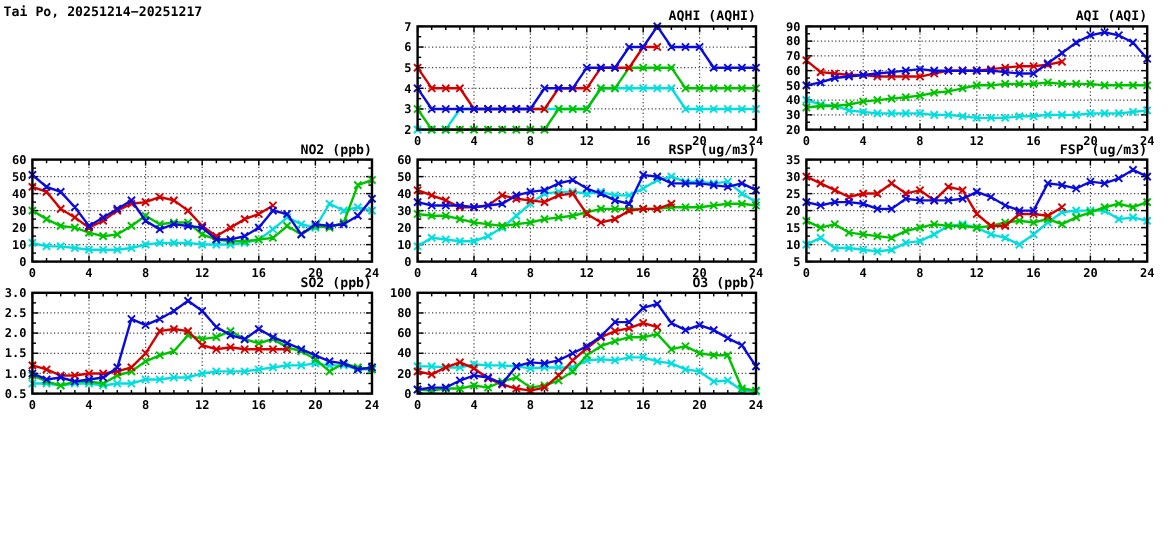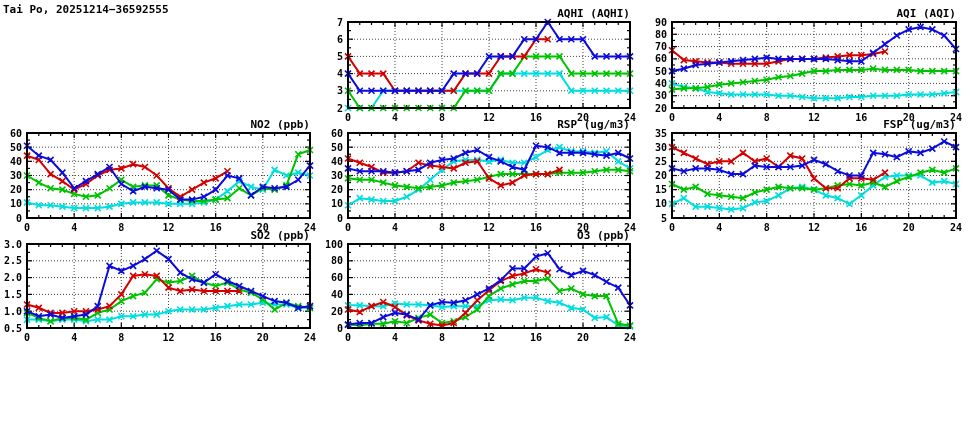--- a/index.html
+++ b/index.html
@@ -9,21 +9,21 @@
   .chart svg{position:absolute;left:0;top:0;overflow:visible;}
   .grid{stroke:#444;stroke-width:1;stroke-dasharray:1 2;fill:none;}
   .tick{stroke:#000;stroke-width:1.2;}
   .frame{fill:none;stroke:#000;stroke-width:2;}
   .lbl{font:bold 10px "DejaVu Sans Mono",monospace;fill:#000;}
   .ctitle{font:bold 11px "DejaVu Sans Mono",monospace;fill:#000;}
 </style>
 </head>
 <body>
 
-<div class="page-title">Tai Po, 20251214−36592555</div>
+<div class="page-title">Tai Po, 20251214−20251217</div>
 
 <div class="chart" style="left:348px;top:22px;width:282px;height:86px">
     <svg width="282" height="86">
       <g>
         <line x1="0" y1="68.8" x2="282" y2="68.8" class="grid"></line>
         <line x1="0" y1="51.6" x2="282" y2="51.6" class="grid"></line>
         <line x1="0" y1="34.4" x2="282" y2="34.4" class="grid"></line>
         <line x1="0" y1="17.200000000000003" x2="282" y2="17.200000000000003" class="grid"></line>
         <line x1="47" y1="0" x2="47" y2="86" class="grid"></line>
         <line x1="94" y1="0" x2="94" y2="86" class="grid"></line>

